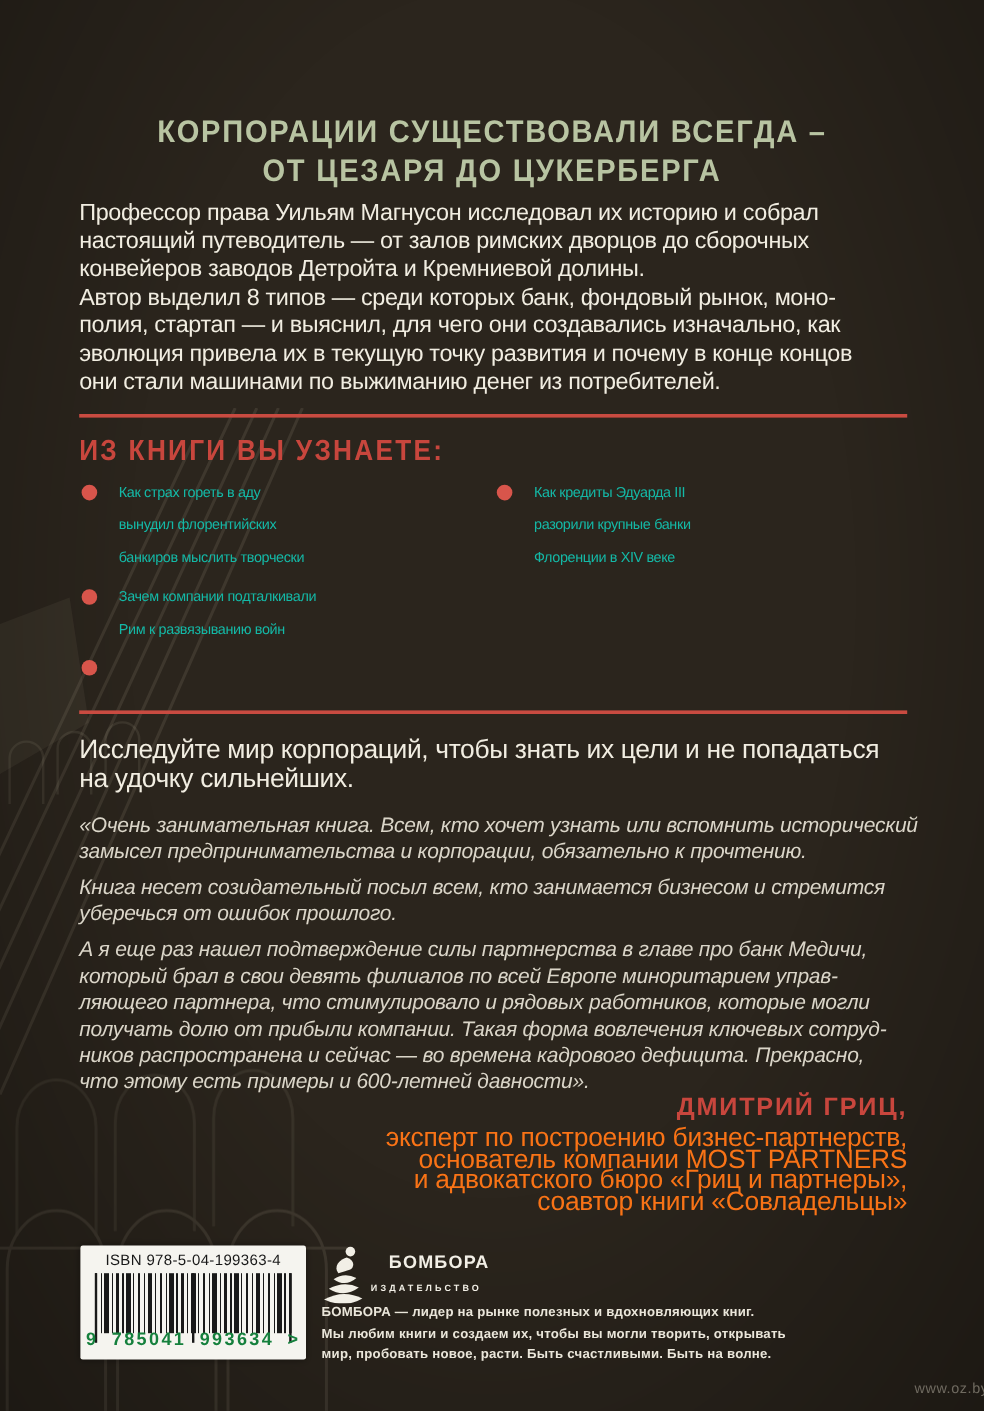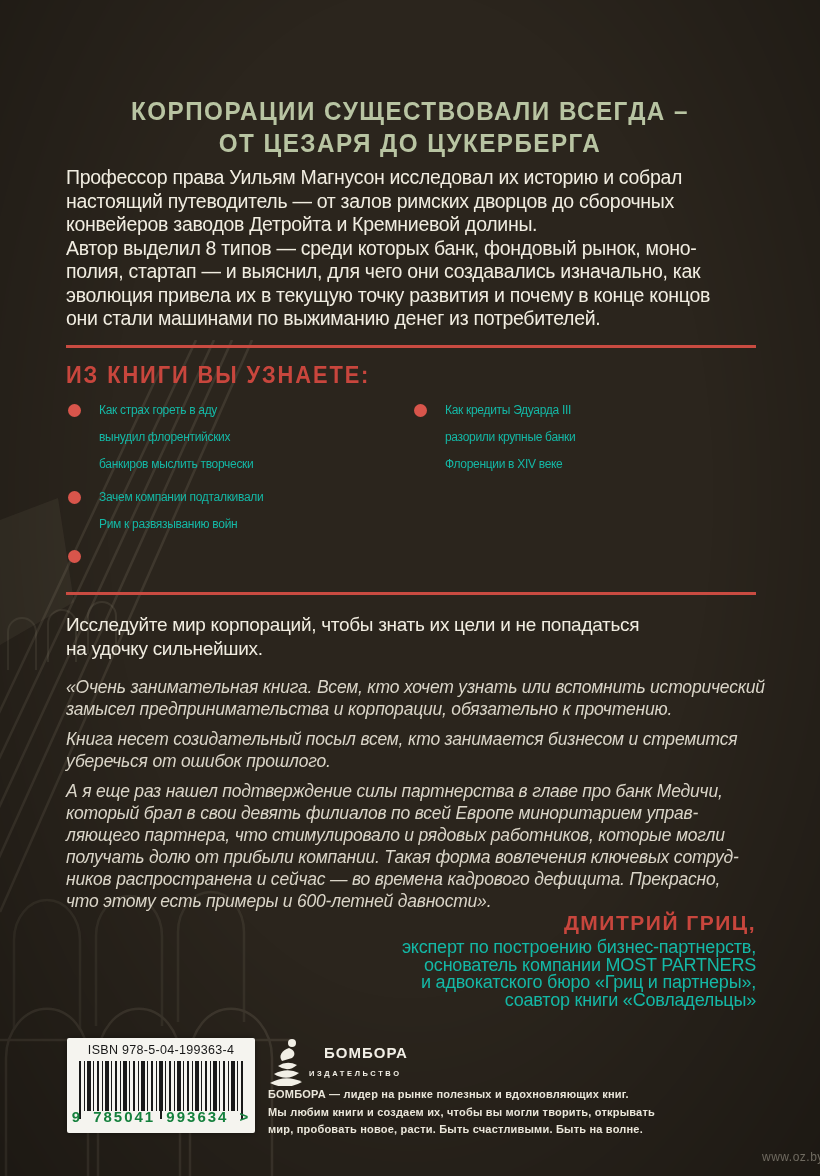--- a/index.html
+++ b/index.html
@@ -38,34 +38,34 @@
     background:#d8554b;
   }
   .bullet-item .btext{display:block;margin-left:33px;white-space:pre;}
   .b-l1{left:66px;top:397px;}
   .b-l2{left:66px;top:484px;}
   .b-l3{left:66px;top:543px;}
   .b-r1{left:412px;top:397px;}
   .b-r2{left:412px;top:484px;}
   .outro{
     left:66px;top:613px;margin:0;color:#f1ede1;
-    font-size:19px;letter-spacing:-0.3px;line-height:23.5px;
+    font-size:22px;letter-spacing:-0.3px;line-height:23.5px;
   }
   .quotes{left:66px;top:676px;width:720px;}
   .quote{
     margin:0 0 8px 0;color:#dad5c8;font-style:italic;
     font-size:17.5px;letter-spacing:-0.2px;line-height:22px;white-space:pre;
   }
   .author{left:66px;top:911px;width:690px;text-align:right;}
   .author-name{
     color:#c8463d;font-size:21px;font-weight:bold;letter-spacing:1.5px;
     margin:0 0 4px 0;
   }
   .author-creds{
-    color:#14b8a6;font-size:18px;letter-spacing:-0.2px;line-height:17.5px;
+    color:#f97316;font-size:22px;letter-spacing:-0.2px;line-height:17.5px;
     margin:0;white-space:pre;
   }
   .barcode-box{
     left:67px;top:1038px;width:188px;height:95px;background:#f5f4ef;
     border-radius:2px;z-index:2;box-shadow:0 0 6px rgba(0,0,0,0.4);
   }
   .isbn{
     position:absolute;left:0;top:5px;width:100%;text-align:center;
     color:#181818;font-size:12.5px;letter-spacing:0.3px;
   }

